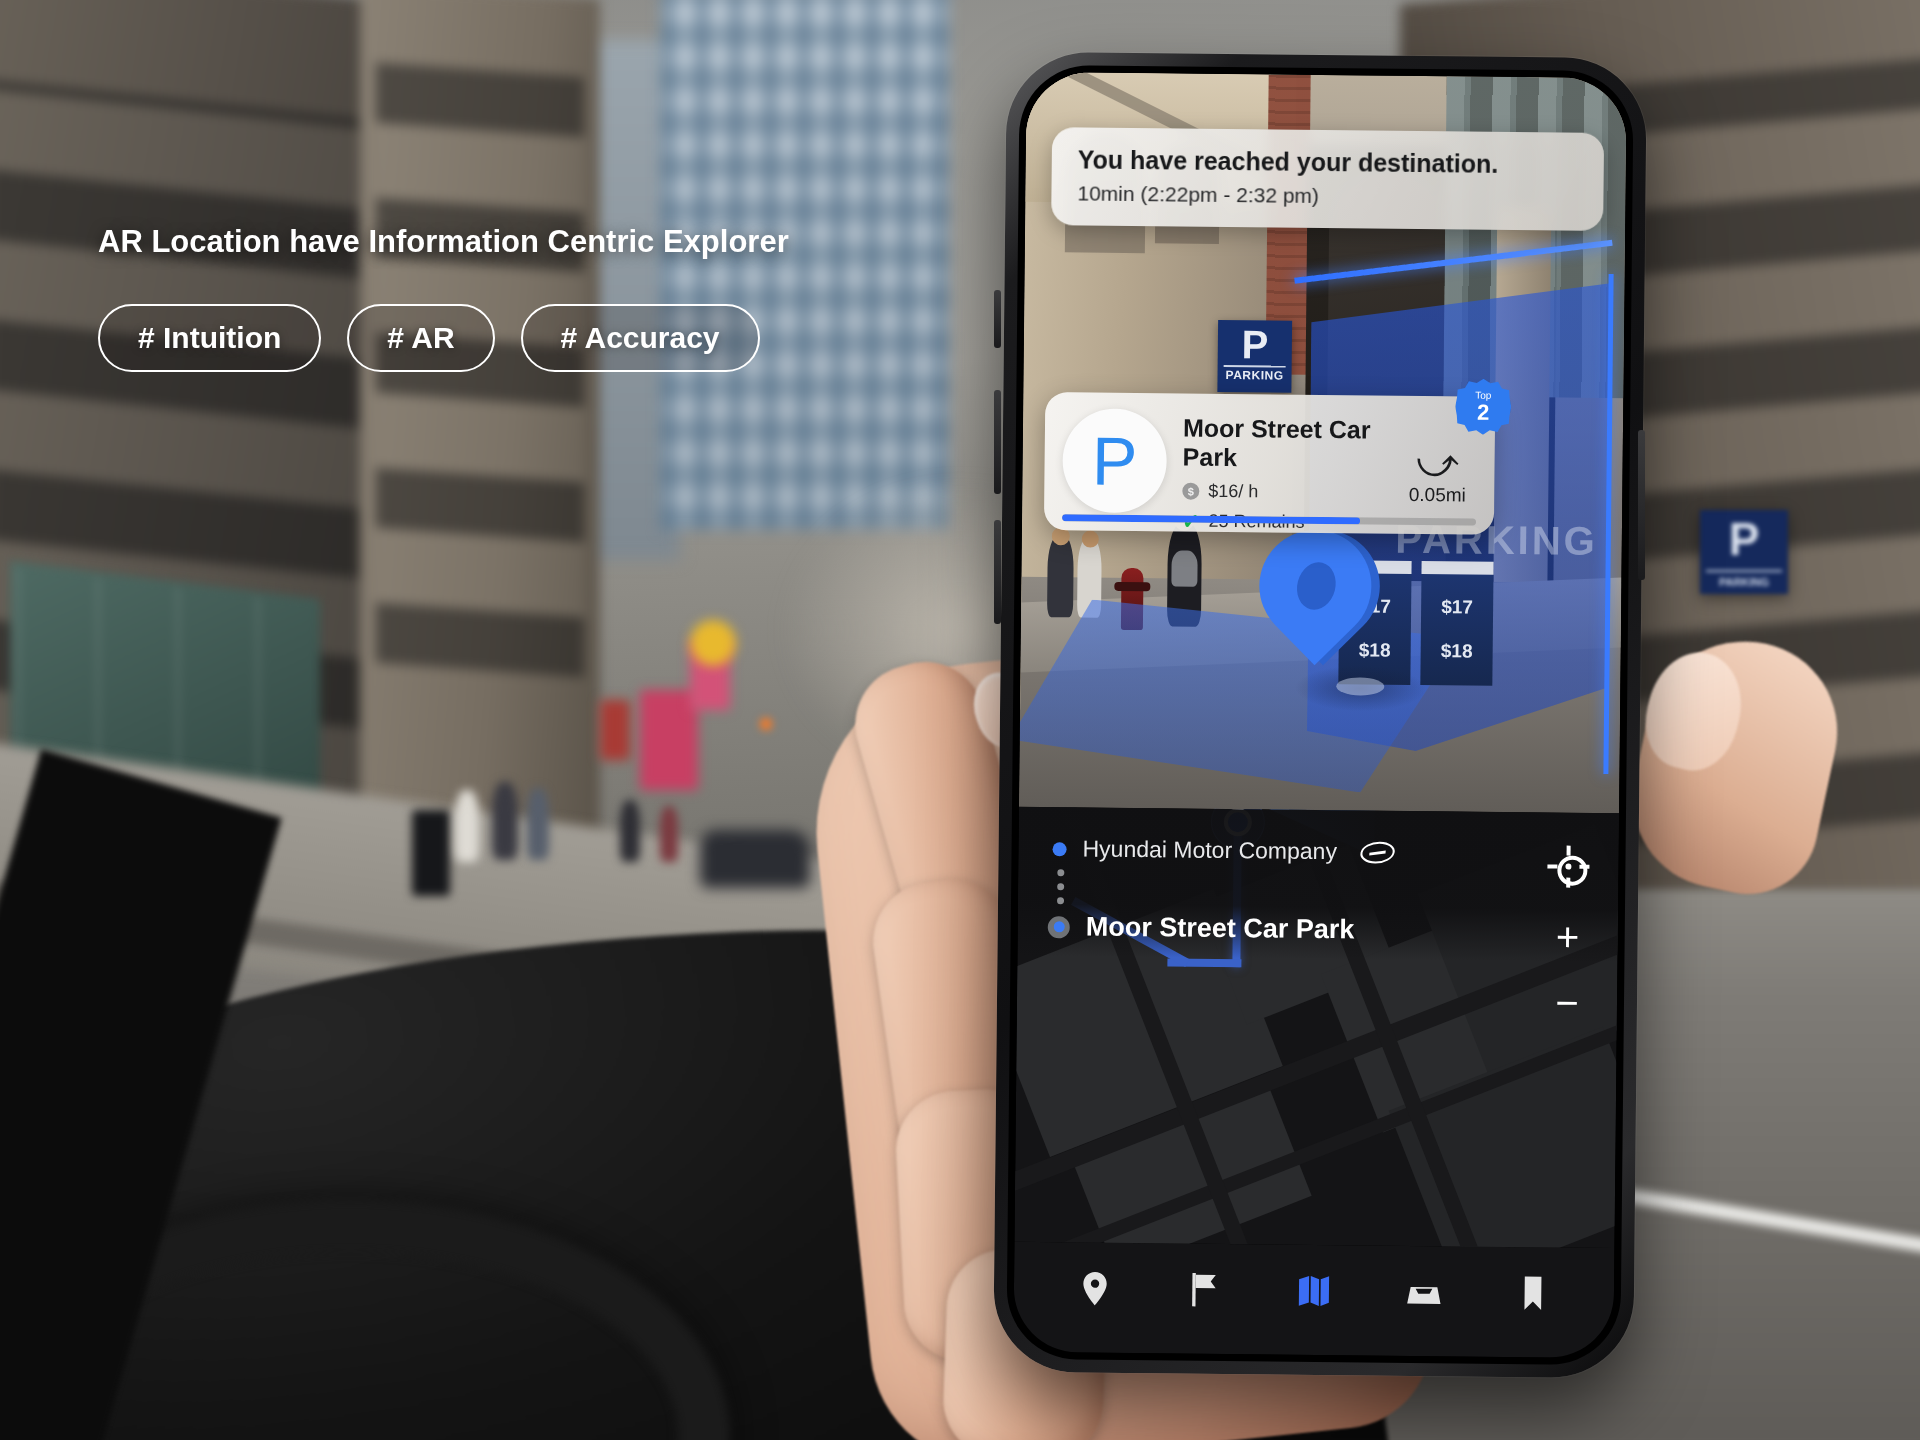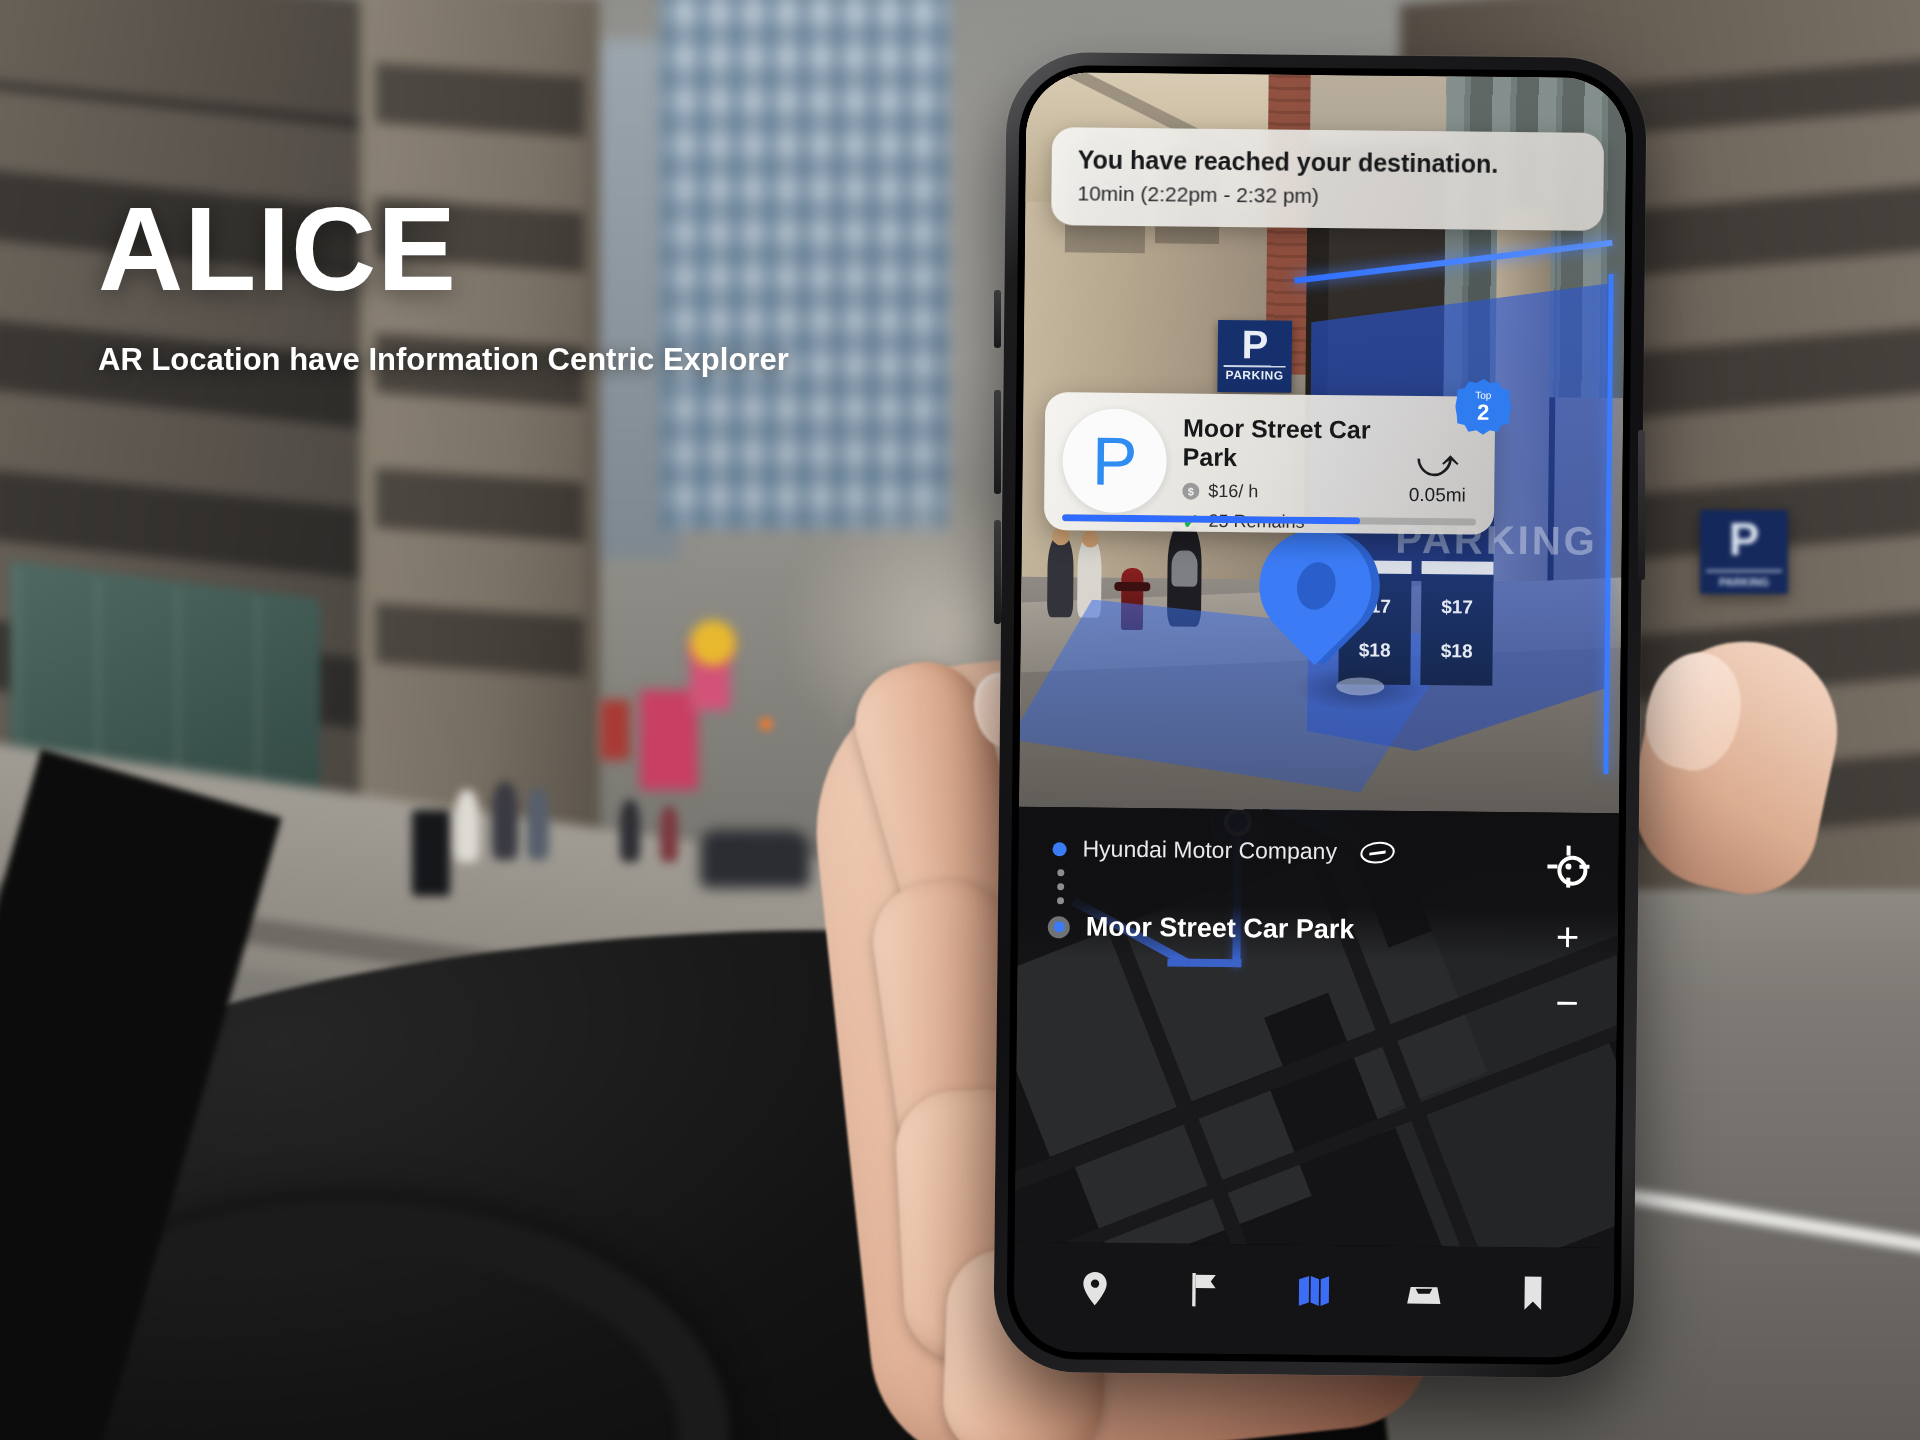--- a/index.html
+++ b/index.html
@@ -580,22 +580,26 @@
   <div class="wheel"></div>
   <div class="apillar"></div>
 </div>
 
 <div class="psign-out">
   <div class="pbig">P</div>
   <div class="pl">PARKING</div>
 </div>
 
 <div class="hero">
-  <h1>ALICE</h1>
   <div class="sub">AR Location have Information Centric Explorer</div>
+  <div class="tags">
+    <div class="tag"># Intuition</div>
+    <div class="tag"># AR</div>
+    <div class="tag"># Accuracy</div>
+  </div>
 </div>
 
 <div class="hand palm"></div>
 <div class="hand finger f1"></div>
 <div class="hand finger f2"></div>
 <div class="hand finger f3"></div>
 <div class="hand finger f4"></div>
 <div class="hand nail n1"></div>
 
 <div class="btn-side bs1"></div>

